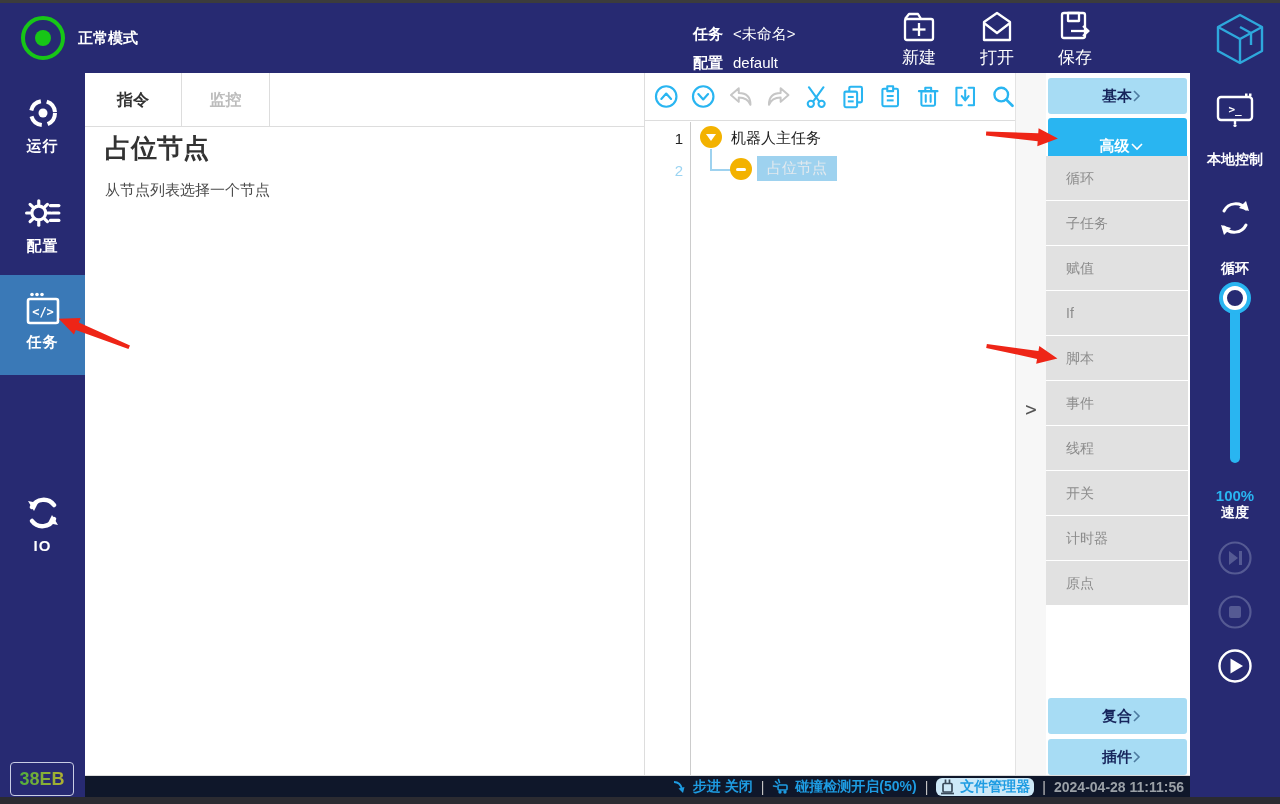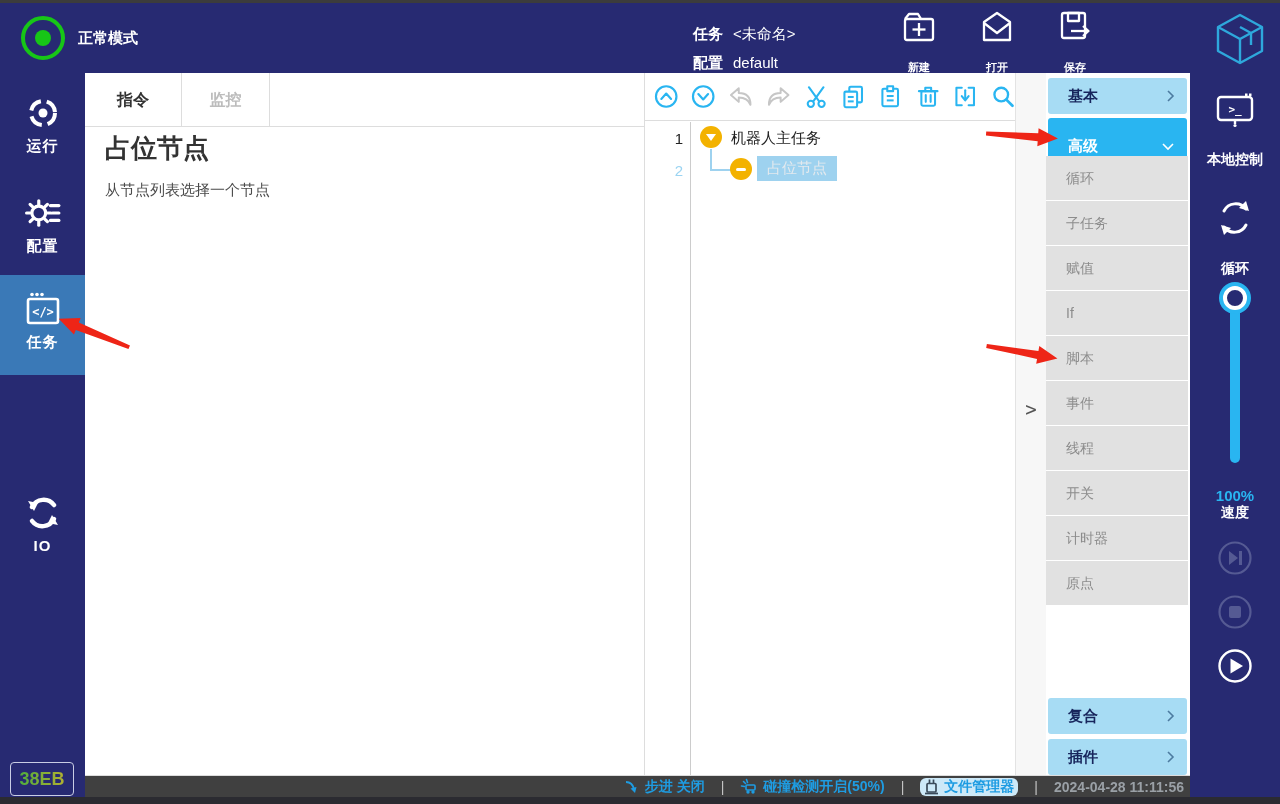--- a/index.html
+++ b/index.html
@@ -14,21 +14,21 @@
   .topbar{left:0;top:3px;width:1280px;height:70px;background:#272a72;color:#fff;}
   .indicator{left:21px;top:13px;width:36px;height:36px;border:4px solid #17c617;border-radius:50%;}
   .indicator .dot{position:absolute;left:50%;top:50%;width:16px;height:16px;margin:-8px 0 0 -8px;
                   background:#17c617;border-radius:50%;}
   .mode-label{left:78px;top:0;height:70px;line-height:70px;font-size:15px;font-weight:bold;}
   .task-info{left:693px;top:7px;font-size:15px;margin-top:9px;}
   .task-info .row{height:29px;line-height:29px;white-space:nowrap;}
   .task-info .lbl{font-weight:bold;margin-right:10px;}
   .topbar-btn{top:4px;width:70px;height:64px;text-align:center;cursor:pointer;}
   .topbar-btn svg{display:block;margin:2px auto 0;}
-  .topbar-btn .cap{font-size:11px;font-weight:bold;margin-top:15px;}
+  .topbar-btn .cap{font-size:17px;font-weight:normal;margin-top:1px;}
   .btn-new{left:884px;} .btn-open{left:962px;} .btn-save{left:1040px;}
   .brand{left:1210px;top:6px;width:60px;height:60px;}
 
   
   .left-sidebar{left:0;top:73px;width:104px;height:724px;background:#272a72;color:#fff;}
   .nav-item{left:0;width:85px;text-align:center;cursor:pointer;}
   .nav-item svg{display:block;margin:0 auto;}
   .nav-item .cap{font-size:15px;font-weight:bold;margin-top:6px;letter-spacing:1px;}
   .nav-active{left:0;top:202px;width:85px;height:100px;background:#3a79b7;}
   .device-box{left:10px;top:689px;width:62px;height:32px;border:1px solid #c9cde4;border-radius:4px;
@@ -79,33 +79,33 @@
   .connector{left:65px;top:76px;width:20px;height:20px;border-left:2px solid #9ed2ef;
              border-bottom:2px solid #9ed2ef;}
 
   .expander-strip{left:1015px;top:73px;width:30px;height:702px;background:#f7f7f7;
                   border-left:1px solid #e3e3e3;border-right:1px solid #e3e3e3;cursor:pointer;}
   .expander-glyph{left:0;top:325px;width:30px;text-align:center;font-size:19px;color:#555;
                   font-family:"DejaVu Sans Mono",monospace;}
 
   .cat-panel{left:1046px;top:73px;width:144px;height:702px;background:#fff;}
   .cat-btn{left:2px;width:139px;height:36px;border-radius:3px;display:flex;align-items:center;
-           justify-content:space-between;padding:0 12px 0 20px;box-sizing:border-box;
+           justify-content:center;padding:0 12px 0 20px;box-sizing:border-box;
            font-size:15px;font-weight:bold;cursor:pointer;}
   .cat-light{background:#a7dcf4;color:#17255c;}
   .cat-active{background:#29b5f1;color:#fff;}
   .cat-basic{top:5px;} .cat-adv{top:45px;height:56px;}
   .cat-comp{top:625px;} .cat-plug{top:666px;}
   .cat-item{left:0;width:142px;height:44px;background:#e1e1e1;color:#8c8c8c;font-size:14px;
             line-height:44px;padding-left:20px;box-sizing:border-box;cursor:pointer;}
   .chev{flex:0 0 auto;}
 
   
-  .statusbar{left:85px;top:775px;width:1105px;height:22px;background:#404040;border-top:1px solid #ddd;
-             display:flex;align-items:center;justify-content:flex-end;gap:16px;
+  .statusbar{left:85px;top:775px;width:1105px;height:22px;background:#0f172a;border-top:1px solid #ddd;
+             display:flex;align-items:center;justify-content:flex-end;gap:8px;
              padding-right:6px;box-sizing:border-box;font-size:14px;font-weight:bold;}
   .sb-item{display:flex;align-items:center;gap:5px;color:#1e9ce2;cursor:pointer;white-space:nowrap;}
   .sb-sep{color:#c3c3c3;font-weight:normal;}
   .sb-file{background:#cde9f8;padding:0 4px;border-radius:6px;color:#1e9ce2;}
   .sb-date{color:#9aa0a6;font-weight:bold;}
   .bottom-strip{left:0;top:797px;width:1280px;height:7px;background:#2b2b31;}
 
   
   .red-arrow{pointer-events:none;}
   .arrow-task{left:54px;top:318px;transform:rotate(22deg);}

